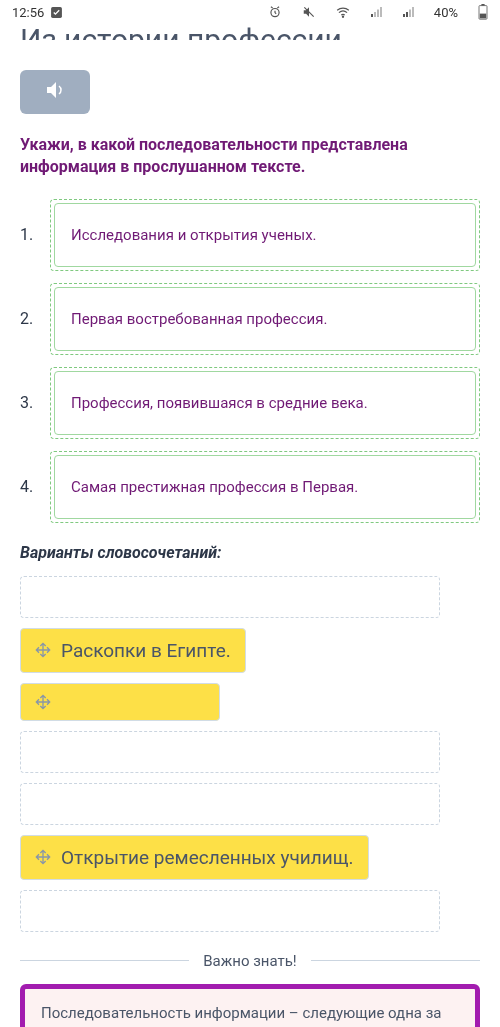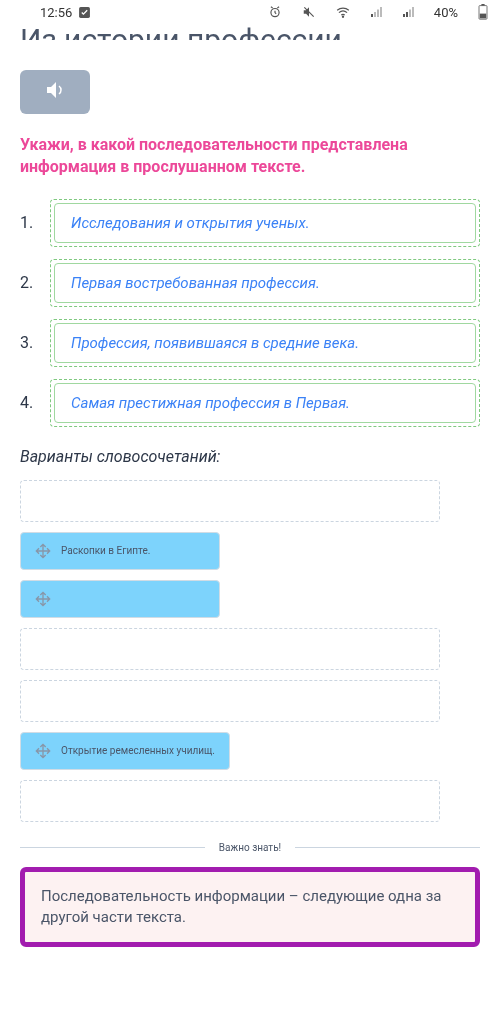--- a/index.html
+++ b/index.html
@@ -14,21 +14,20 @@
       color: #333;
     }
     .status-bar {
       display: flex;
       justify-content: space-between;
       align-items: center;
       padding: 4px 12px;
       font-size: 13px;
       height: 24px;
       color: #333;
-      margin-left: 28px;
     }
     .status-left {
       display: flex;
       align-items: center;
       gap: 6px;
     }
     .status-right {
       display: flex;
       align-items: center;
       gap: 20px;
@@ -58,21 +57,21 @@
       height: 44px;
       display: flex;
       align-items: center;
       justify-content: center;
       margin: 30px 0 20px 0;
       cursor: pointer;
     }
     .instruction {
       font-weight: 700;
       font-size: 16px;
-      color: #ec4899;
+      color: #701a75;
       margin-bottom: 20px;
       line-height: 1.4;
     }
     .ordered-list {
       margin-bottom: 20px;
     }
     .ordered-item {
       display: flex;
       align-items: center;
       margin-bottom: 12px;
@@ -84,50 +83,49 @@
     }
     .ordered-box-outer {
       border: 1px dashed #7fc97f;
       border-radius: 4px;
       padding: 3px;
       flex: 1;
     }
     .ordered-box-inner {
       border: 1px solid #a0d8a0;
       border-radius: 4px;
-      padding: 10px 16px;
+      padding: 22px 16px;
       background: #fff;
       font-size: 15px;
-      color: #3b82f6;
-      font-style: italic;
+      color: #701a75;
     }
     .variants-title {
       font-style: italic;
-      font-weight: 400;
+      font-weight: 700;
       font-size: 16px;
       color: #2d3748;
       margin-bottom: 14px;
     }
     .variant-slot {
       border: 1px dashed #cbd5e0;
       border-radius: 4px;
       height: 42px;
       margin-bottom: 10px;
       width: 420px;
     }
     .variant-item {
       border: 1px solid #d1dce5;
       border-radius: 4px;
-      background: #7dd3fc;
+      background: #fde047;
       padding: 10px 14px;
       margin-bottom: 10px;
       display: flex;
       align-items: center;
       gap: 10px;
-      font-size: 10px;
+      font-size: 19px;
       color: #4a5568;
       cursor: grab;
       width: fit-content;
       min-width: 200px;
     }
     .move-icon {
       color: #8896a8;
       display: inline-flex;
     }
     .important-divider {
@@ -135,21 +133,21 @@
       align-items: center;
       margin: 20px 0 14px 0;
       gap: 14px;
     }
     .important-divider .line {
       flex: 1;
       height: 1px;
       background: #cbd5e0;
     }
     .important-divider .text {
-      font-size: 10px;
+      font-size: 15px;
       color: #4a5568;
     }
     .info-box {
       border: 5px solid #a21caf;
       background: #fdf2f2;
       border-radius: 6px;
       padding: 14px 16px;
       font-size: 15px;
       color: #4a5568;
       line-height: 1.4;

